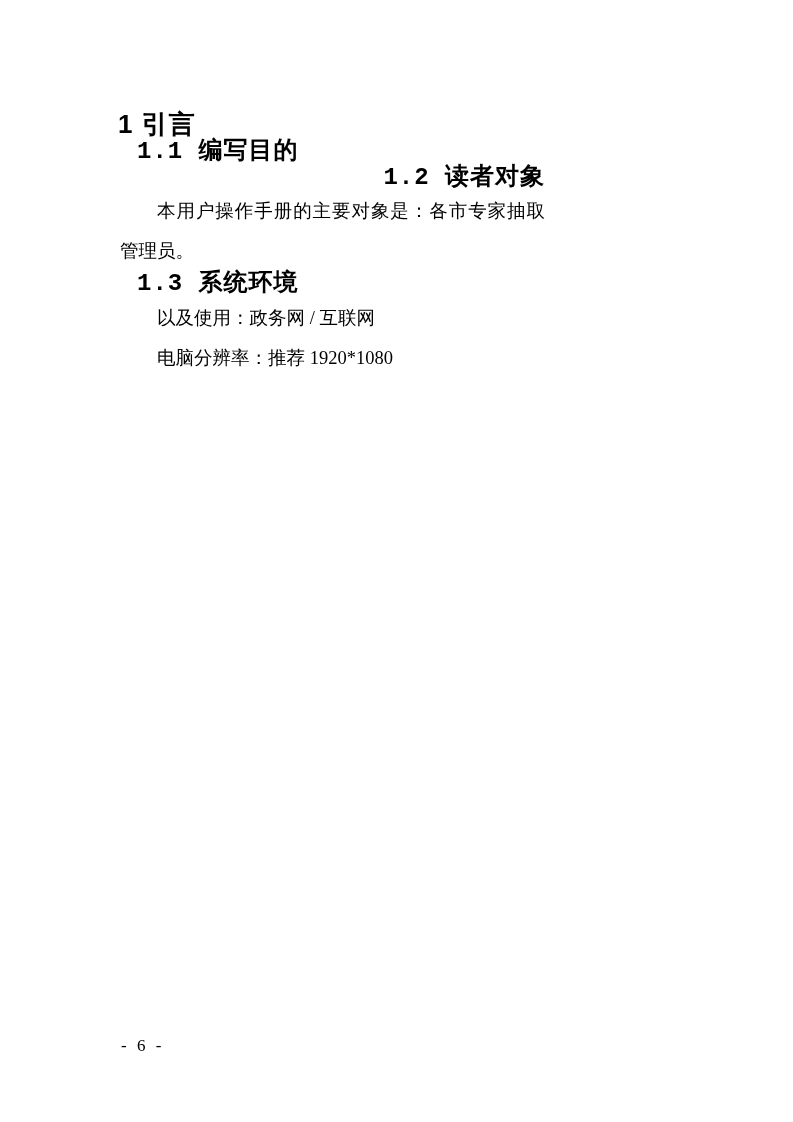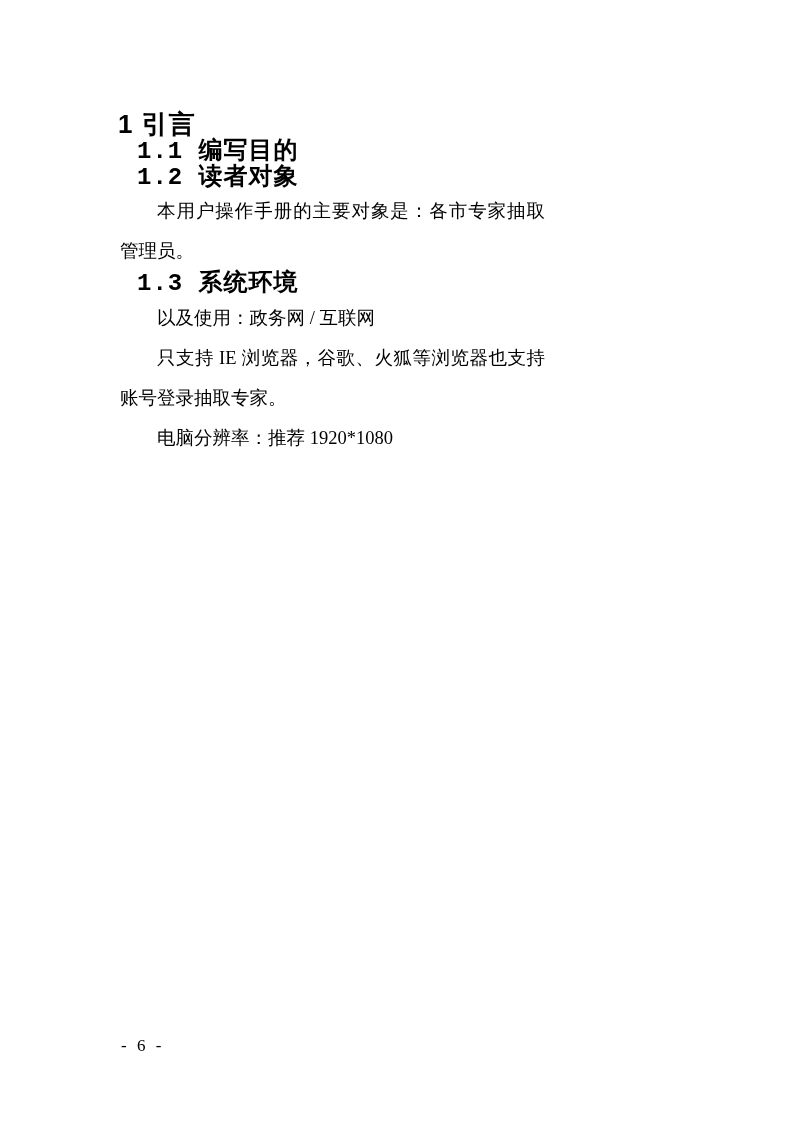--- a/index.html
+++ b/index.html
@@ -28,21 +28,21 @@
   }
   h2.doc-h2 {
     margin: 0 0 0 19px;
     font-family: Liberation Mono, monospace;
     font-weight: bold;
     font-size: 24px;
     line-height: 1.1;
     letter-spacing: 1px;
   }
   .mt-h2-a { margin-top: 31px; }
-  .mt-h2-b { margin-top: 30px; }
+  .mt-h2-b { margin-top: 30px; text-align: right; }
   .mt-h2-c { margin-top: 26px; }
   p.body-p {
     margin: 0 0 0 2px;
     font-size: 18.5px;
     line-height: 40px;
     text-align: justify;
     text-indent: 2em;
     word-break: break-all;
   }
   .p-purpose  { margin-top: 27px; }
@@ -72,19 +72,18 @@
 
   <h2 class="doc-h2 mt-h2-b">1.2 读者对象</h2>
 
   <p class="body-p p-audience">本用户操作手册的主要对象是：各市专家抽取管理员。</p>
 
   <h2 class="doc-h2 mt-h2-c">1.3 系统环境</h2>
 
   <p class="body-p p-net">以及使用：政务网 / 互联网</p>
 
 
-  <p class="body-p p-ie">只支持 IE 浏览器，谷歌、火狐等浏览器也支持账号登录抽取专家。</p>
 
   <p class="body-p p-res">电脑分辨率：推荐 1920*1080</p>
 
   <div class="page-footer">- 6 -</div>
 
 </div>
 
 </body></html>

